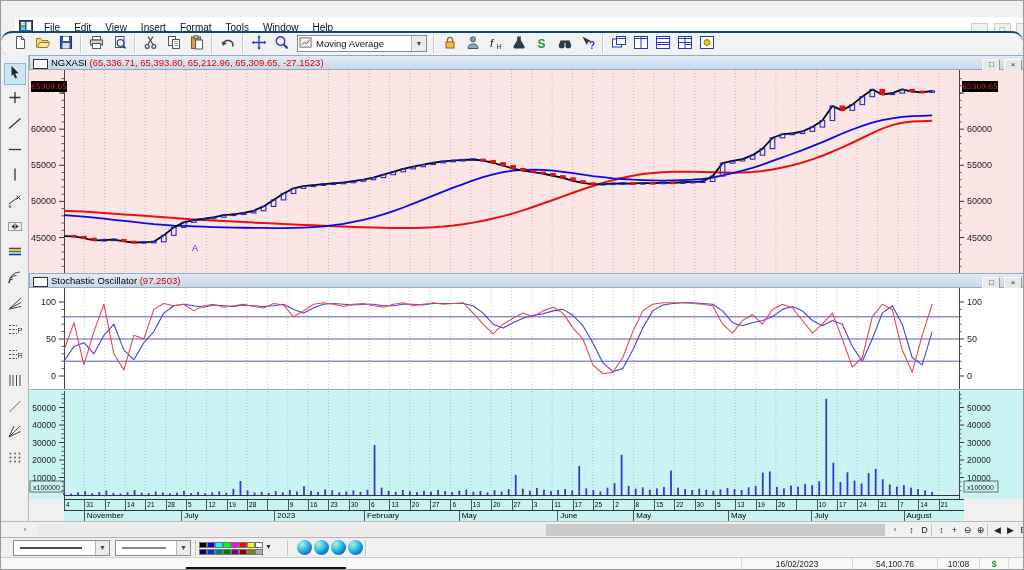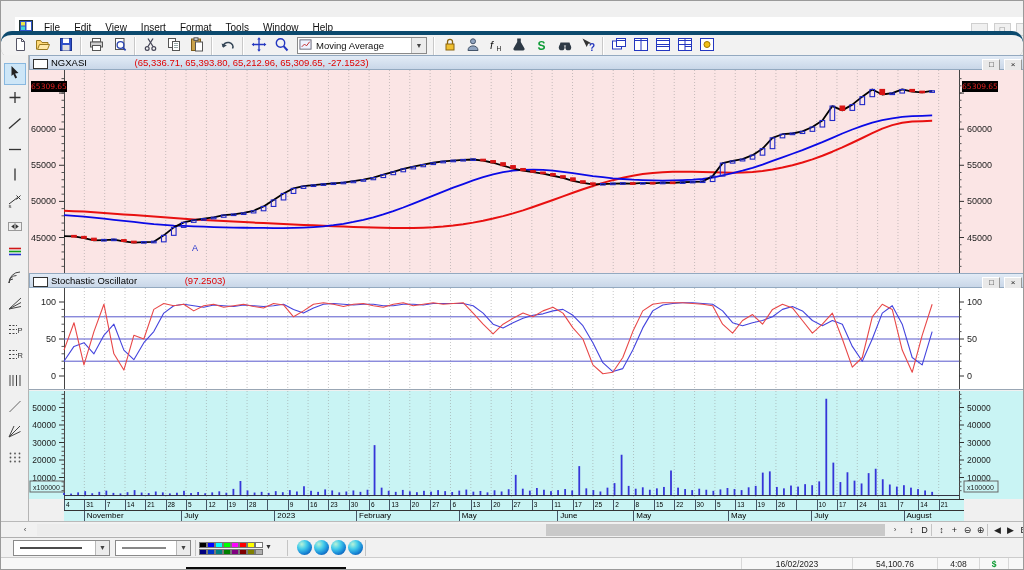--- a/index.html
+++ b/index.html
@@ -13,37 +13,37 @@
   .winbtns{position:absolute;right:0;top:0;height:16px;}
   .wb{display:inline-block;width:32px;height:16px;text-align:center;font-size:9px;line-height:16px;color:#333;}
   
   .menubar{position:absolute;left:14px;top:16px;width:100%;height:14px;background:#ffffff;}
   .childicon{position:absolute;left:4px;top:1px;width:14px;height:12px;}
   #menus{position:absolute;left:22px;top:0;height:14px;}
   .mi{display:inline-block;padding:0 7px;font-size:10px;line-height:14px;color:#111;}
   .mdibtns{position:absolute;right:4px;top:1px;}
   .mdib{display:inline-block;width:15px;height:11px;text-align:center;font-size:8px;line-height:11px;color:#555;background:#f0f0f0;border:1px solid #cfcfcf;margin-left:1px;}
   
-  .toolbar{position:absolute;left:0;top:30px;width:100%;height:23px;background:#f2f2f2;border-top:4px solid #0c4a6e;border-bottom:1px solid #c6c6c6;border-radius:11px;}
+  .toolbar{position:absolute;left:0;top:30px;width:100%;height:23px;background:#f2f2f2;border-top:2px solid #0c4a6e;border-bottom:1px solid #c6c6c6;border-radius:11px;}
   .tbtn{position:absolute;top:1px;width:22px;height:20px;display:flex;align-items:center;justify-content:center;}
   .tsep{position:absolute;top:2px;width:1px;height:18px;background:#c8c8c8;border-right:1px solid #fff;}
   .tcombo{position:absolute;top:2px;height:17px;background:#fff;border:1px solid #8a8a8a;font-size:9.5px;display:flex;align-items:center;box-sizing:border-box;}
   .tcombo .ctext{flex:1;padding-left:3px;color:#111;white-space:nowrap;overflow:hidden;}
   .tcombo .caret{width:14px;height:100%;background:#ececec;border-left:1px solid #b8b8b8;text-align:center;font-size:7px;line-height:15px;color:#444;}
   .tcombo .cicon{width:15px;text-align:center;}
   
   .side{position:absolute;left:0;top:54px;width:28px;height:466px;background:#f0f0f0;border-right:1px solid #b4b4b4;box-sizing:border-box;}
   .sbtn{position:absolute;left:3px;width:22px;height:22px;display:flex;align-items:center;justify-content:center;}
   .sbtn.sel{background:#cde6f7;border:1px solid #88b8e0;box-sizing:border-box;}
   
   .chartarea{position:absolute;left:28px;top:54px;width:996px;height:466px;background:#f0f0f0;}
   .ptitle{position:absolute;left:0;width:996px;height:15px;background:linear-gradient(#e2ebf6,#c9d7e8);border:1px solid #93a9c0;box-sizing:border-box;font-size:9.5px;line-height:13px;}
   .pbox{position:absolute;left:3px;top:3px;width:13px;height:8px;background:#fff;border:1px solid #333;}
   .pname{position:absolute;left:21px;color:#000;}
-  .pvals{color:#e00000;margin-left:45px;}
+  .pvals{color:#e00000;}
   .pbtns{position:absolute;right:2px;top:1px;}
   .pb{display:inline-block;width:16px;height:11px;background:#e9e9e9;border:1px solid #999;border-top-color:#fff;border-left-color:#fff;text-align:center;font-size:8px;line-height:10px;color:#222;margin-left:1px;}
   .pricetag{position:absolute;width:36px;height:11px;background:#000;color:#e02020;font-size:7.5px;line-height:11px;text-align:center;font-family:"DejaVu Sans",sans-serif;}
   .dstrip{position:absolute;left:0;width: 996px;height:11px;background:#f0f0f0;overflow:hidden;}
   .dband{position:absolute;left:35px;top:0;width:900px;height:11px;background:#c9f4f4;border-top:1px solid #333;box-sizing:border-box;}
   .dcell{position:absolute;top:0;height:11px;border-left:1px solid #456;font-size:6.5px;line-height:10px;color:#000;padding-left:1px;box-sizing:border-box;}
   .mcell{position:absolute;top:0;height:11px;border-left:1px solid #456;font-size:8px;line-height:10px;color:#000;padding-left:2px;box-sizing:border-box;}
   
   .hscroll{position:absolute;left:0;top:520px;width:100%;height:16px;background:#f1f1f1;border-top:1px solid #b9b9b9;}
   .scrbtn{position:absolute;top:2px;width:16px;height:12px;text-align:center;font-size:8px;line-height:12px;color:#444;}
@@ -941,21 +941,21 @@
           <span class="dcell" style="left: 833.977px; width: 20.3409px;">7</span>
           <span class="dcell" style="left: 854.318px; width: 20.3409px;">14</span>
           <span class="dcell" style="left: 874.659px; width: 20.3409px;">21</span>
         </div>
       </div>
     <div class="dstrip" style="top:455px" id="months">
         <div class="dband">
           <span class="mcell" style="left: 19.69px; width: 97.555px;">November</span>
           <span class="mcell" style="left: 117.245px; width: 93.08px;">July</span>
           <span class="mcell" style="left: 210.325px; width: 91.29px;">2023</span>
-          <span class="mcell" style="left: 292px; width: 93.08px;">February</span>
+          <span class="mcell" style="left: 300px; width: 93.08px;">February</span>
           <span class="mcell" style="left: 394.695px; width: 98.45px;">May</span>
           <span class="mcell" style="left: 493.145px; width: 76.075px;">June</span>
           <span class="mcell" style="left: 569.22px; width: 94.87px;">May</span>
           <span class="mcell" style="left: 664.09px; width: 83.235px;">May</span>
           <span class="mcell" style="left: 747.325px; width: 92.185px;">July</span>
           <span class="mcell" style="left: 839.51px; width: 55.49px;">August</span>
         </div>
       </div>
   </div>
 
@@ -1002,18 +1002,18 @@
         <span class="palcaret">▼</span>
       </div>
     <span class="bsep" style="left:286px"></span>
     <span id="globes"></span>
     <span class="bsep" style="left:364px"></span>
   <span class="globe" style="left: 296px;"></span><span class="globe" style="left: 313px;"></span><span class="globe" style="left: 330px;"></span><span class="globe" style="left: 347px;"></span></div>
 
   <div class="statusbar">
     <span class="sb-cell" style="left:740px;width:110px">16/02/2023</span>
     <span class="sb-cell" style="left:851px;width:84px">54,100.76</span>
-    <span class="sb-cell" style="left:936px;width:41px">4:08</span>
+    <span class="sb-cell" style="left:936px;width:41px">10:08</span>
     <span class="sb-cell dollar" style="left:978px;width:28px">$</span>
     <span class="sb-cell" style="left:1007px;width:16px"></span>
   </div>
   <div class="blackstrip"></div>
 </div>
 
 </body></html>

